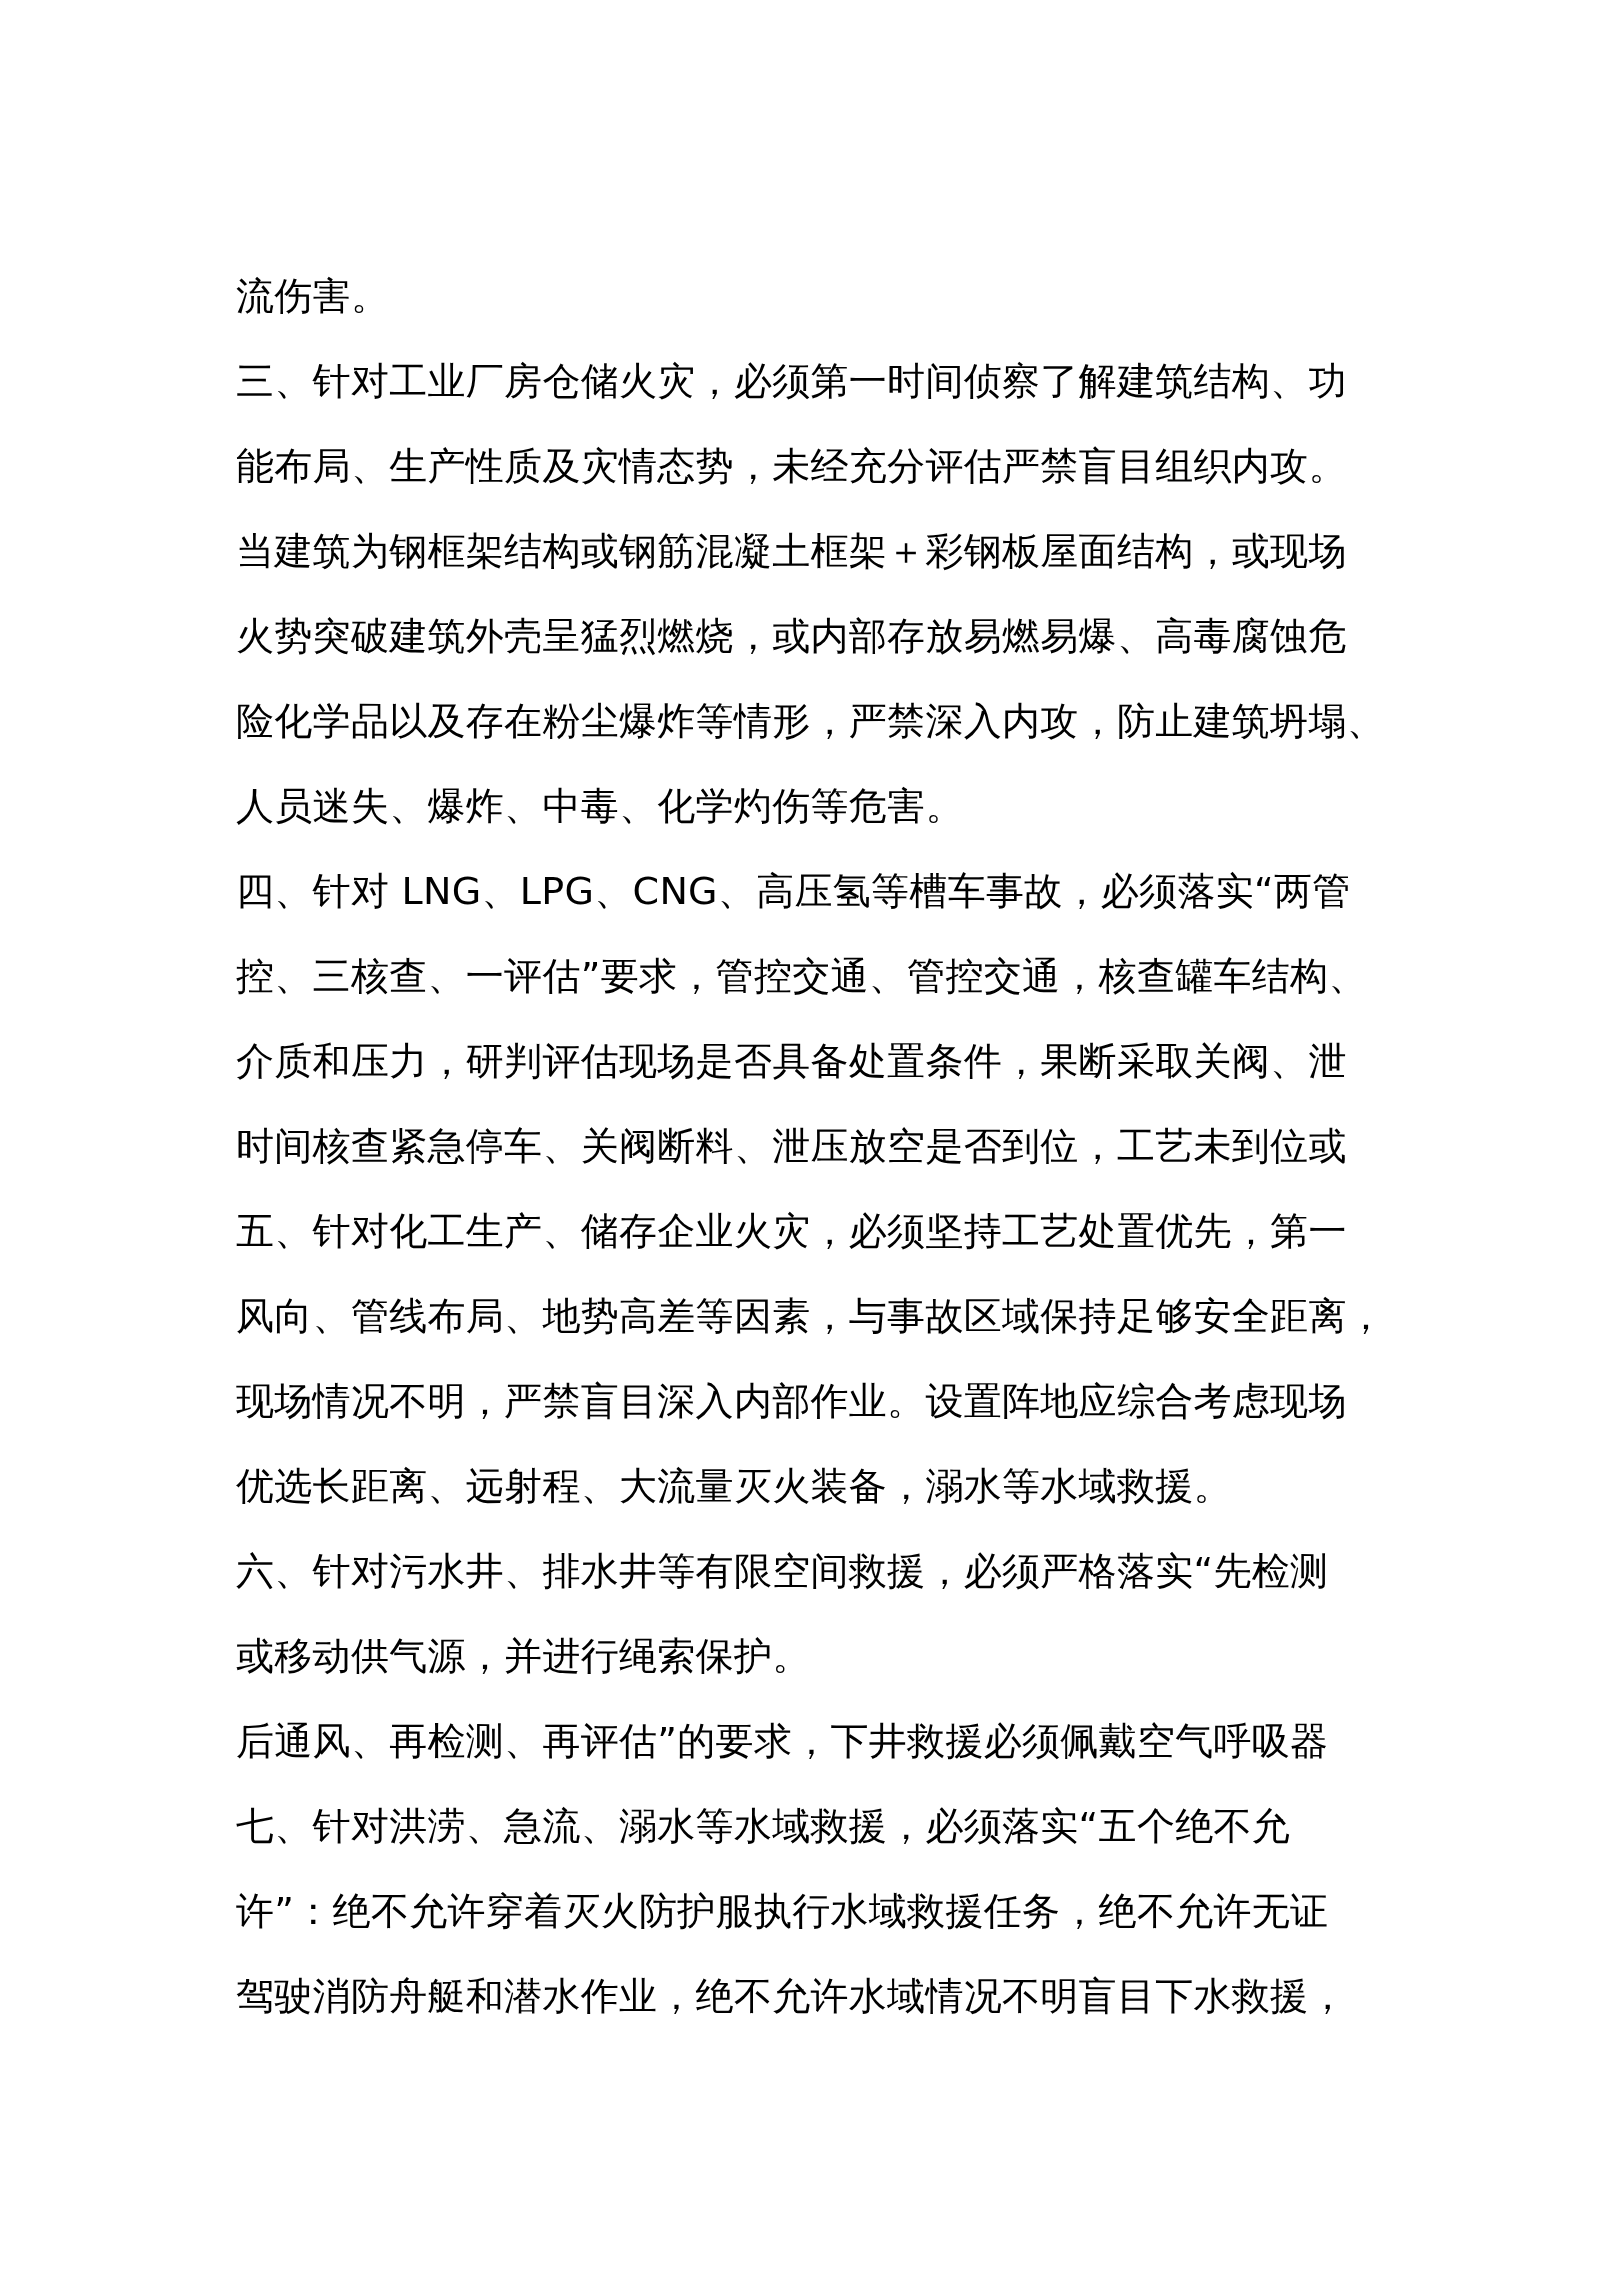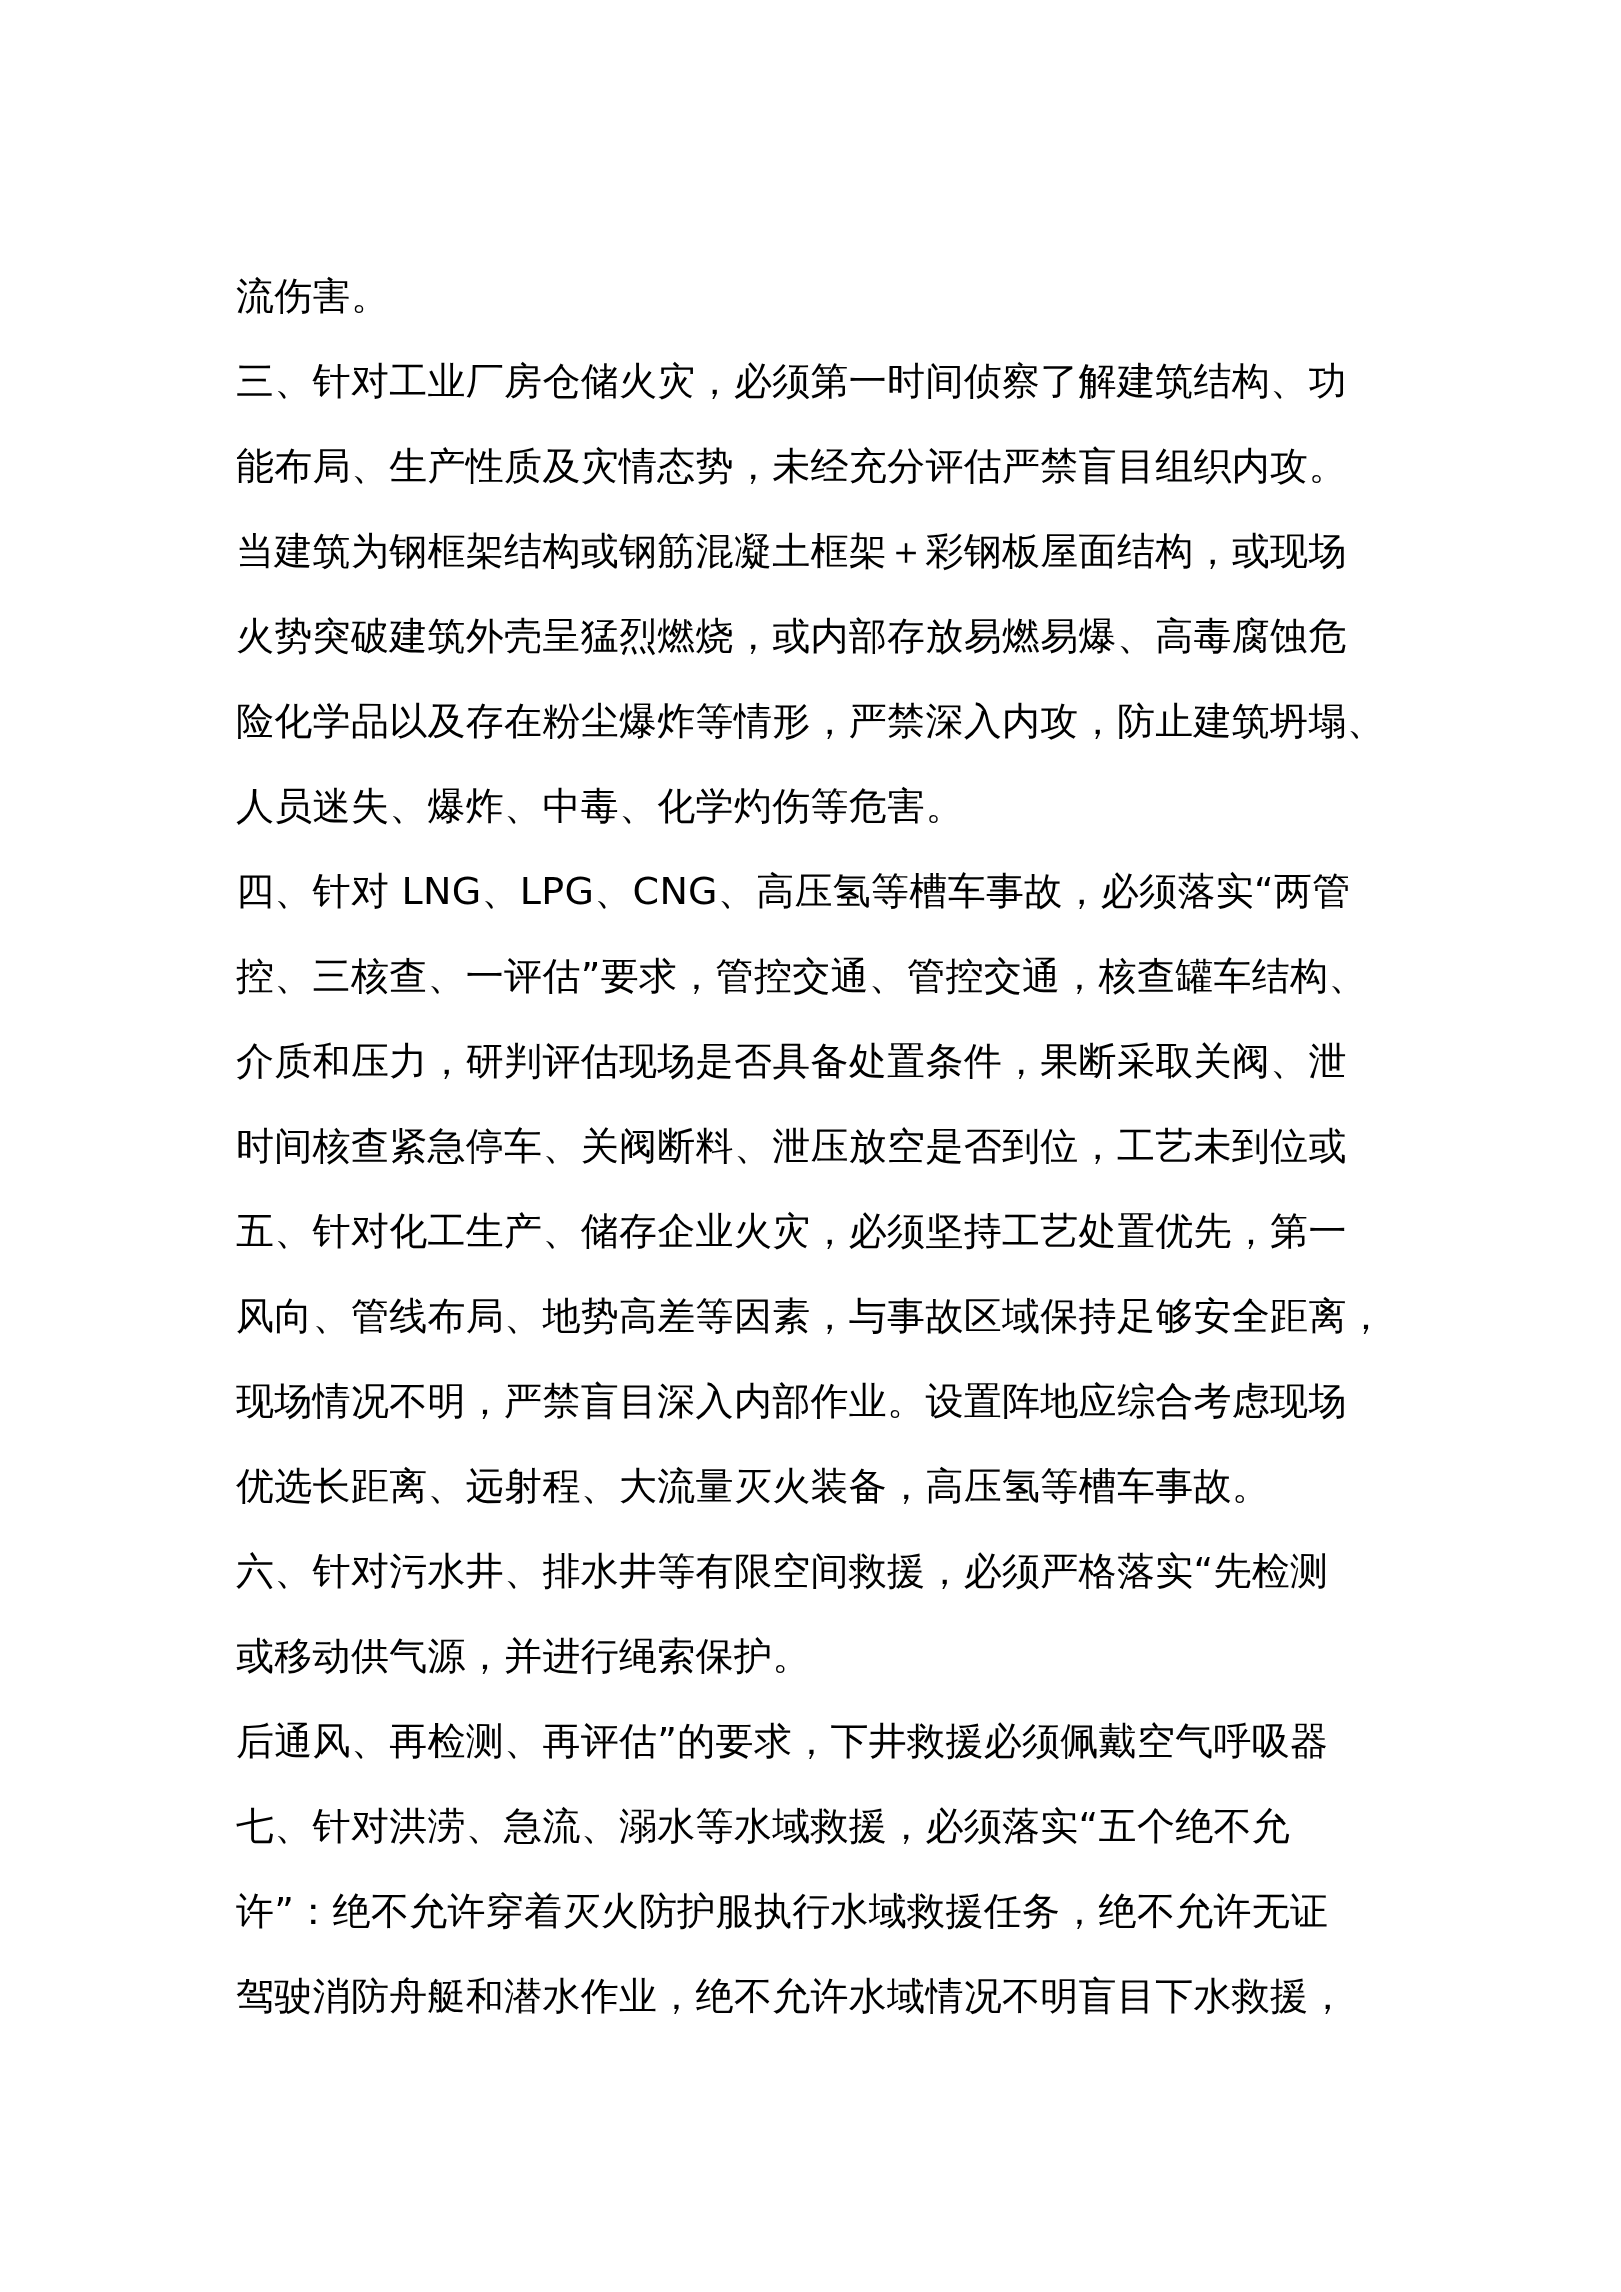--- a/index.html
+++ b/index.html
@@ -41,21 +41,21 @@
   <div class="line">火势突破建筑外壳呈猛烈燃烧，或内部存放易燃易爆、高毒腐蚀危</div>
   <div class="line">险化学品以及存在粉尘爆炸等情形，严禁深入内攻，防止建筑坍塌、</div>
   <div class="line">人员迷失、爆炸、中毒、化学灼伤等危害。</div>
   <div class="line">四、针对 LNG、LPG、CNG、高压氢等槽车事故，必须落实“两管</div>
   <div class="line">控、三核查、一评估”要求，管控交通、管控交通，核查罐车结构、</div>
   <div class="line">介质和压力，研判评估现场是否具备处置条件，果断采取关阀、泄</div>
   <div class="line">时间核查紧急停车、关阀断料、泄压放空是否到位，工艺未到位或</div>
   <div class="line">五、针对化工生产、储存企业火灾，必须坚持工艺处置优先，第一</div>
   <div class="line">风向、管线布局、地势高差等因素，与事故区域保持足够安全距离，</div>
   <div class="line">现场情况不明，严禁盲目深入内部作业。设置阵地应综合考虑现场</div>
-  <div class="line">优选长距离、远射程、大流量灭火装备，高压氢等槽车事故。</div>
+  <div class="line">优选长距离、远射程、大流量灭火装备，溺水等水域救援。</div>
   <div class="line">六、针对污水井、排水井等有限空间救援，必须严格落实“先检测</div>
   <div class="line">或移动供气源，并进行绳索保护。</div>
   <div class="line">后通风、再检测、再评估”的要求，下井救援必须佩戴空气呼吸器</div>
   <div class="line">七、针对洪涝、急流、溺水等水域救援，必须落实“五个绝不允</div>
   <div class="line">许”：绝不允许穿着灭火防护服执行水域救援任务，绝不允许无证</div>
   <div class="line">驾驶消防舟艇和潜水作业，绝不允许水域情况不明盲目下水救援，</div>
 </div>
 
 
 </body></html>

